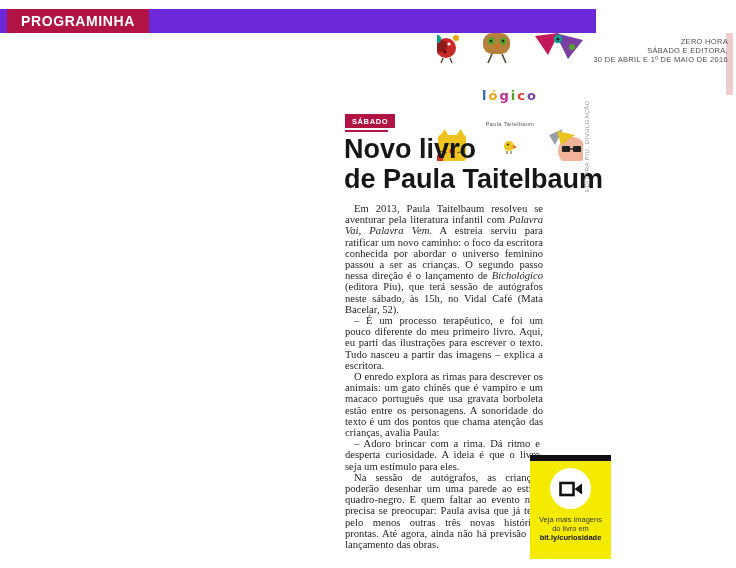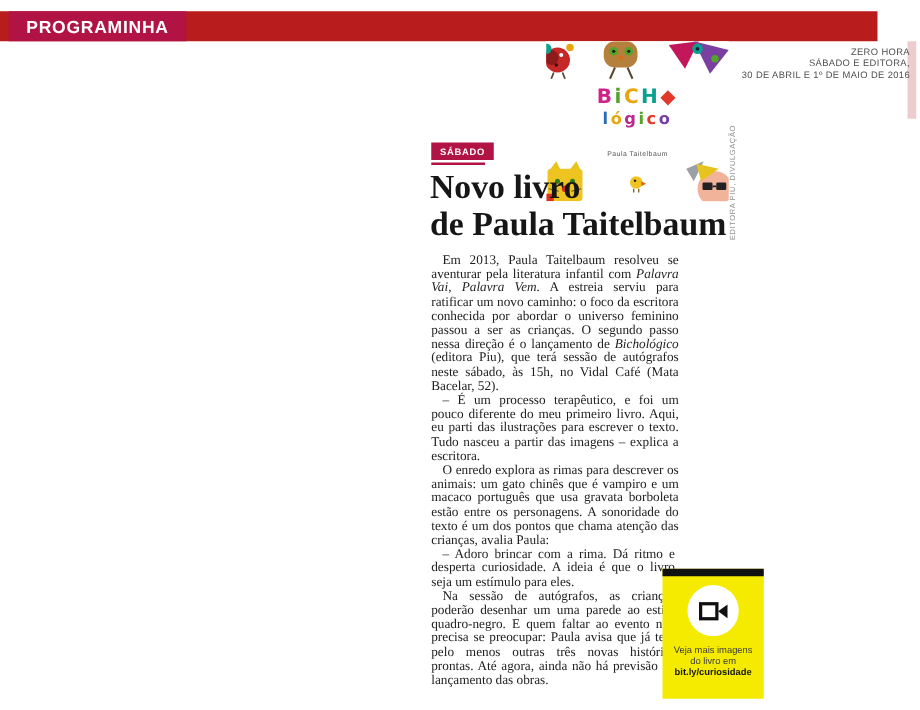--- a/index.html
+++ b/index.html
@@ -1,19 +1,19 @@
 <!DOCTYPE html>
 <html><head>
 <meta charset="utf-8">
 <style>
   html,body{margin:0;padding:0;background:#fff;}
   #page{position:relative;width:736px;height:568px;background:#ffffff;overflow:hidden;
         font-family:"Liberation Sans",sans-serif;}
   
-  #banner{position:absolute;left:0;top:9px;width:702px;height:24px;background:#b91c1c;}
+  #banner{position:absolute;left:0;top:9px;width:596px;height:24px;background:#6d28d9;}
   #banner-box{position:absolute;left:7px;top:0;height:24px;background:#b11345;
               display:flex;align-items:center;padding:0 14px;}
   #banner-box span{color:#fff;font-weight:bold;font-size:14px;letter-spacing:.6px;}
   #edge-strip{position:absolute;left:726px;top:33px;width:7px;height:62px;background:#e0a3a6;opacity:.55;}
   
   #masthead{position:absolute;right:8px;top:37px;text-align:right;color:#4f4f4f;
             font-size:7.5px;line-height:9px;letter-spacing:.3px;margin-left:24px;}
   
   #cover{position:absolute;left:437px;top:33px;width:146px;height:128px;background:#fff;}
   #cover svg{position:absolute;left:0;top:0;}
@@ -23,21 +23,21 @@
   #ttl2{top:55px;font-size:13px;letter-spacing:2px;}
   #cover-author{position:absolute;top:88px;width:100%;text-align:center;font-size:5.5px;
                 color:#555;letter-spacing:.4px;}
   #credit{position:absolute;left:584px;top:100px;font-size:6px;color:#8f8f8f;
           writing-mode:vertical-rl;transform:rotate(180deg);letter-spacing:.5px;}
   
   #section-label{position:absolute;left:345px;top:114px;background:#b11345;color:#fff;
                  font-weight:bold;font-size:7.5px;letter-spacing:.6px;padding:3px 7px 2px;}
   #section-rule{position:absolute;left:345px;top:130px;width:43px;height:2px;background:#b11345;}
   #headline{position:absolute;left:344px;top:134px;width:300px;color:#161616;
-            font-family:Liberation Serif, serif;font-weight:bold;font-size:27px;line-height:30px;}
+            font-family:Liberation Sans, sans-serif;font-weight:bold;font-size:27px;line-height:30px;}
   
   #article{position:absolute;left:345px;top:203px;width:198px;color:#1e1e1e;
            font-family:"Liberation Serif",serif;font-size:10.6px;line-height:11.2px;
            text-align:justify;}
   #article p{margin:0;text-indent:9px;}
   #article p.narrow{margin-right:3px;}
   #article i{font-style:italic;}
   
   #promo{position:absolute;left:530px;top:455px;width:81px;height:104px;background:#f4eb00;}
   #promo-topbar{position:absolute;left:0;top:0;width:81px;height:6px;background:#111;}
@@ -120,21 +120,20 @@
       </g>
 
       <g>
         <circle cx="72" cy="113" r="5" fill="#f0c420"></circle>
         <polygon points="76,112 80,114 76,116" fill="#e06a10"></polygon>
         <circle cx="71" cy="111.5" r="1" fill="#222"></circle>
         <line x1="70" y1="118" x2="70" y2="121" stroke="#6b5a10" stroke-width="1"></line>
         <line x1="74" y1="118" x2="74" y2="121" stroke="#6b5a10" stroke-width="1"></line>
       </g>
     </svg>
-    <div id="ttl1" class="ttl"><span style="color: rgb(207, 35, 135);">B</span><span style="color: rgb(82, 165, 41);">i</span><span style="color: rgb(231, 167, 12);">C</span><span style="color: rgb(10, 160, 143);">H</span><span style="color: rgb(226, 58, 42);">◆</span></div>
     <div id="ttl2" class="ttl"><span style="color: rgb(43, 108, 181);">l</span><span style="color: rgb(231, 167, 12);">ó</span><span style="color: rgb(184, 43, 143);">g</span><span style="color: rgb(82, 165, 41);">i</span><span style="color: rgb(226, 58, 42);">c</span><span style="color: rgb(122, 63, 160);">o</span></div>
     <div id="cover-author">Paula Taitelbaum</div>
   </div>
   <div id="credit">EDITORA PIU, DIVULGAÇÃO</div>
 
   <div id="section-label">SÁBADO</div>
   <div id="section-rule"></div>
   <h1 id="headline" style="margin:0;">
     <span>Novo livro</span><br>
     <span>de Paula Taitelbaum</span>

